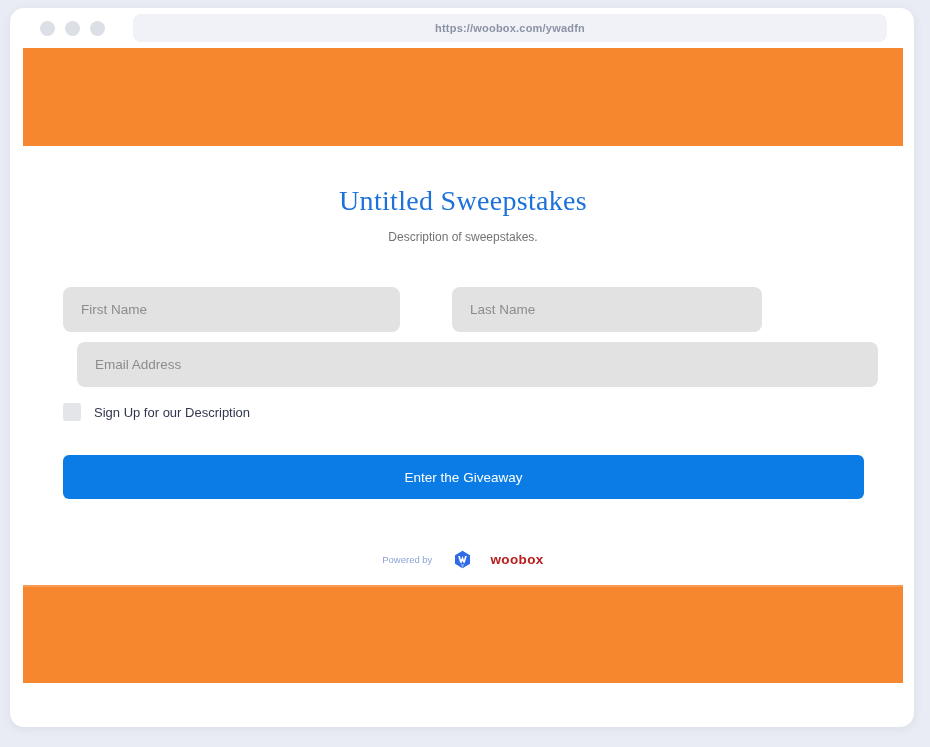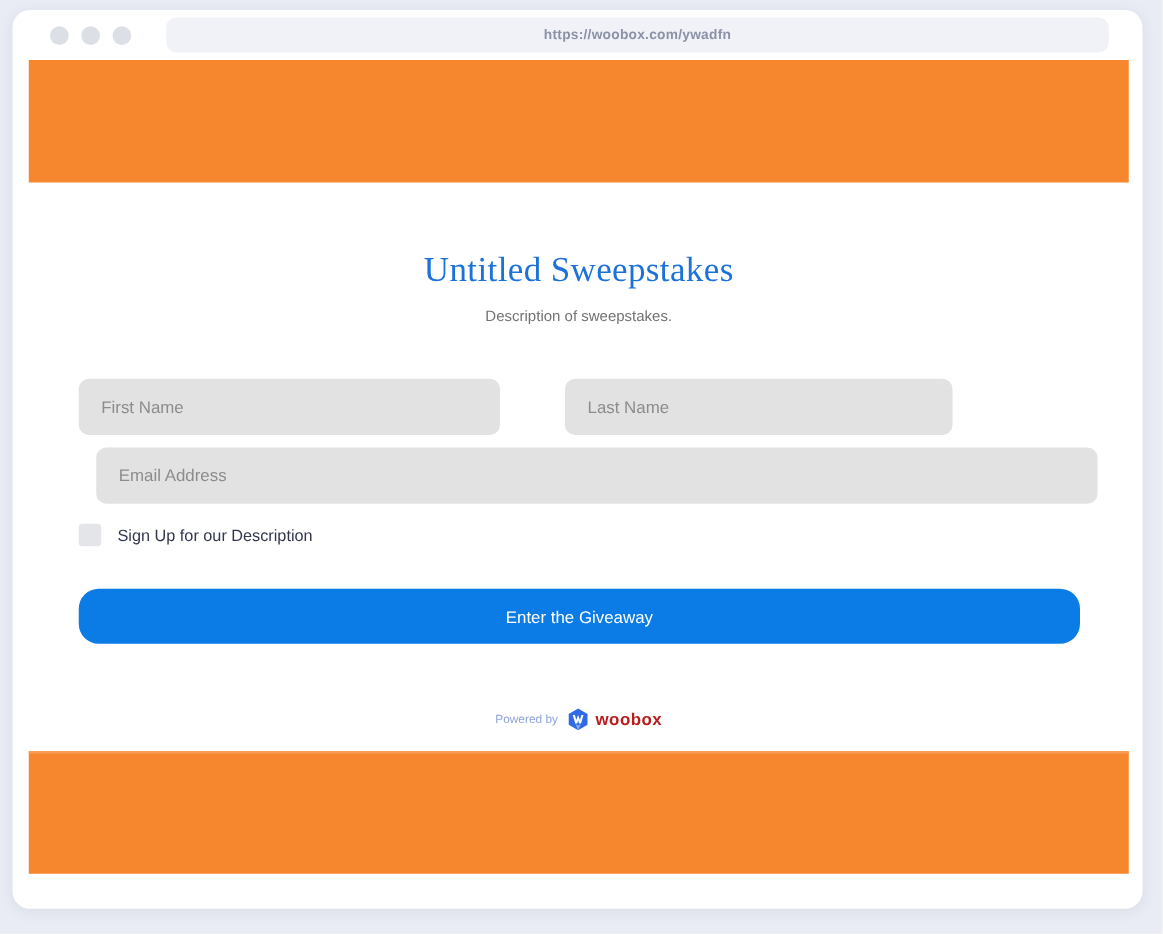--- a/index.html
+++ b/index.html
@@ -43,21 +43,21 @@
     letter-spacing: 0.2px;
   }
   
   .content-frame { margin: 0 11px 0 13px; }
   .banner { background: #f6872e; }
   .banner-top { height: 98px; }
   .banner-bottom { height: 98px; margin-top: 16px; border-top: 2px solid #f89c55; }
   
   .main { text-align: center; }
   .page-title {
-    padding-top: 54px;
+    padding-top: 38px;
     font-family: "Liberation Serif", serif;
     font-weight: normal;
     font-size: 28px;
     line-height: 33px;
     color: #1c72d9;
     letter-spacing: 0.3px;
   }
   .page-desc {
     margin-top: 13px;
     font-size: 12px;
@@ -107,37 +107,37 @@
     margin-left: 13px;
     font-size: 13px;
     color: #32374e;
   }
   .submit-button {
     margin-top: 34px;
     width: 801px;
     height: 44px;
     background: #0b7ce6;
     border: none;
-    border-radius: 16px;
+    border-radius: 6px;
     color: #ffffff;
     font-family: "Liberation Sans", sans-serif;
     font-size: 13.5px;
     cursor: pointer;
     display: flex;
     align-items: center;
     justify-content: center;
   }
   
   .powered-row {
     margin-top: 50px;
     height: 20px;
     display: flex;
     align-items: center;
     justify-content: center;
-    gap: 4px;
+    gap: 18px;
   }
   .powered-label {
     font-size: 9.5px;
     color: #8fa3d9;
   }
   .brand-logo { width: 19px; height: 19px; margin-left: 3px; }
   .brand-name {
     font-size: 13.5px;
     font-weight: bold;
     color: #b91c1c;

